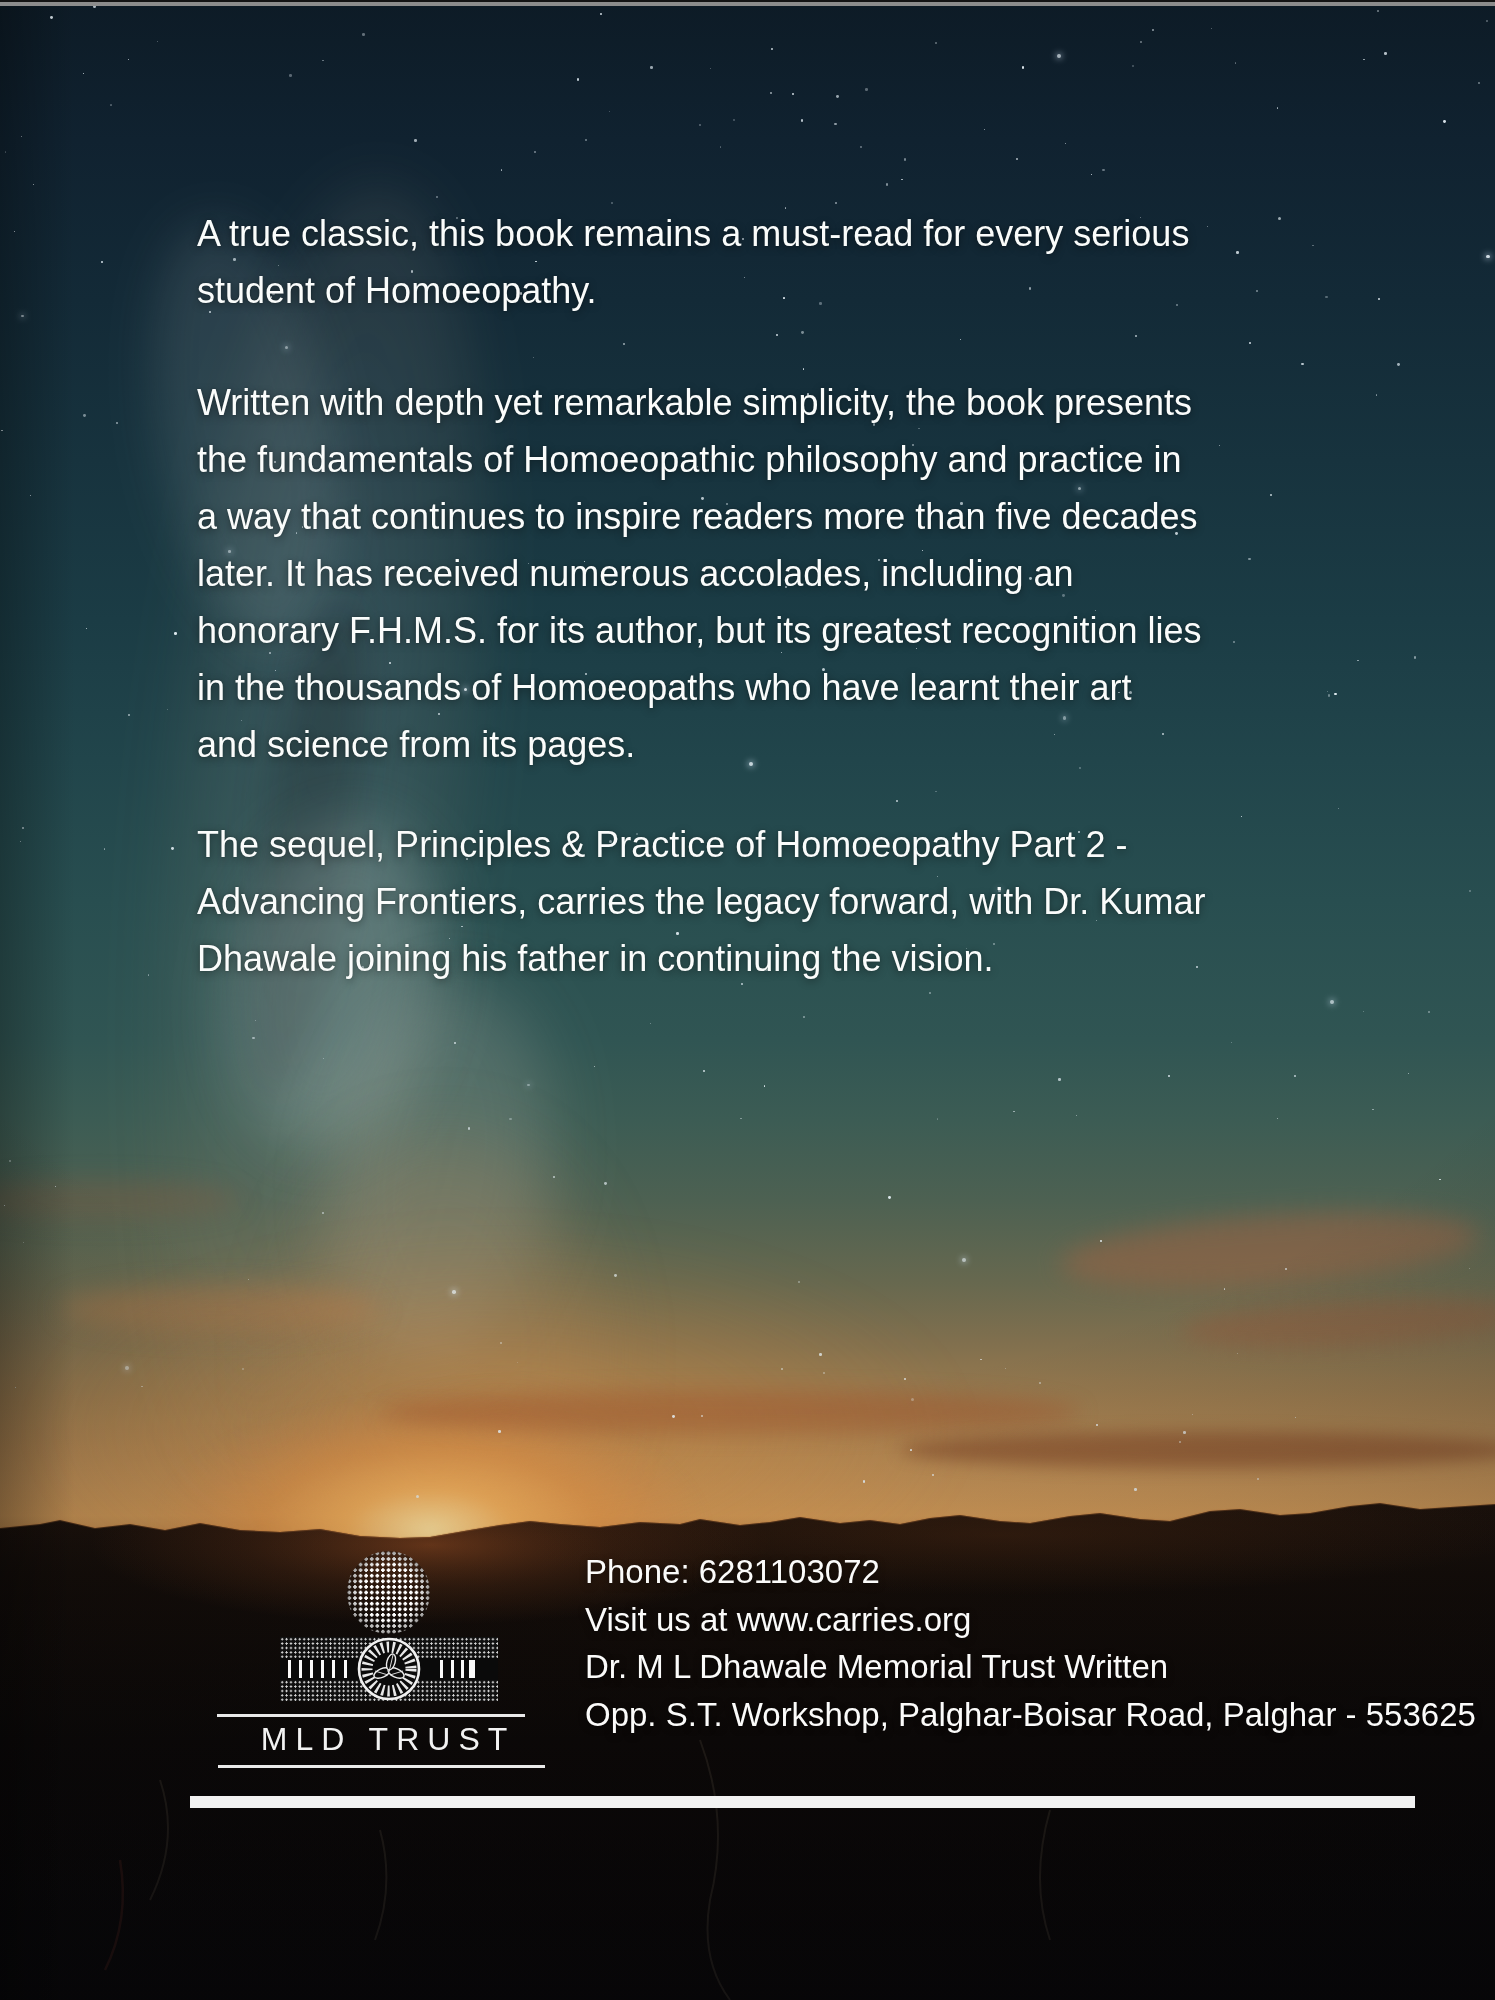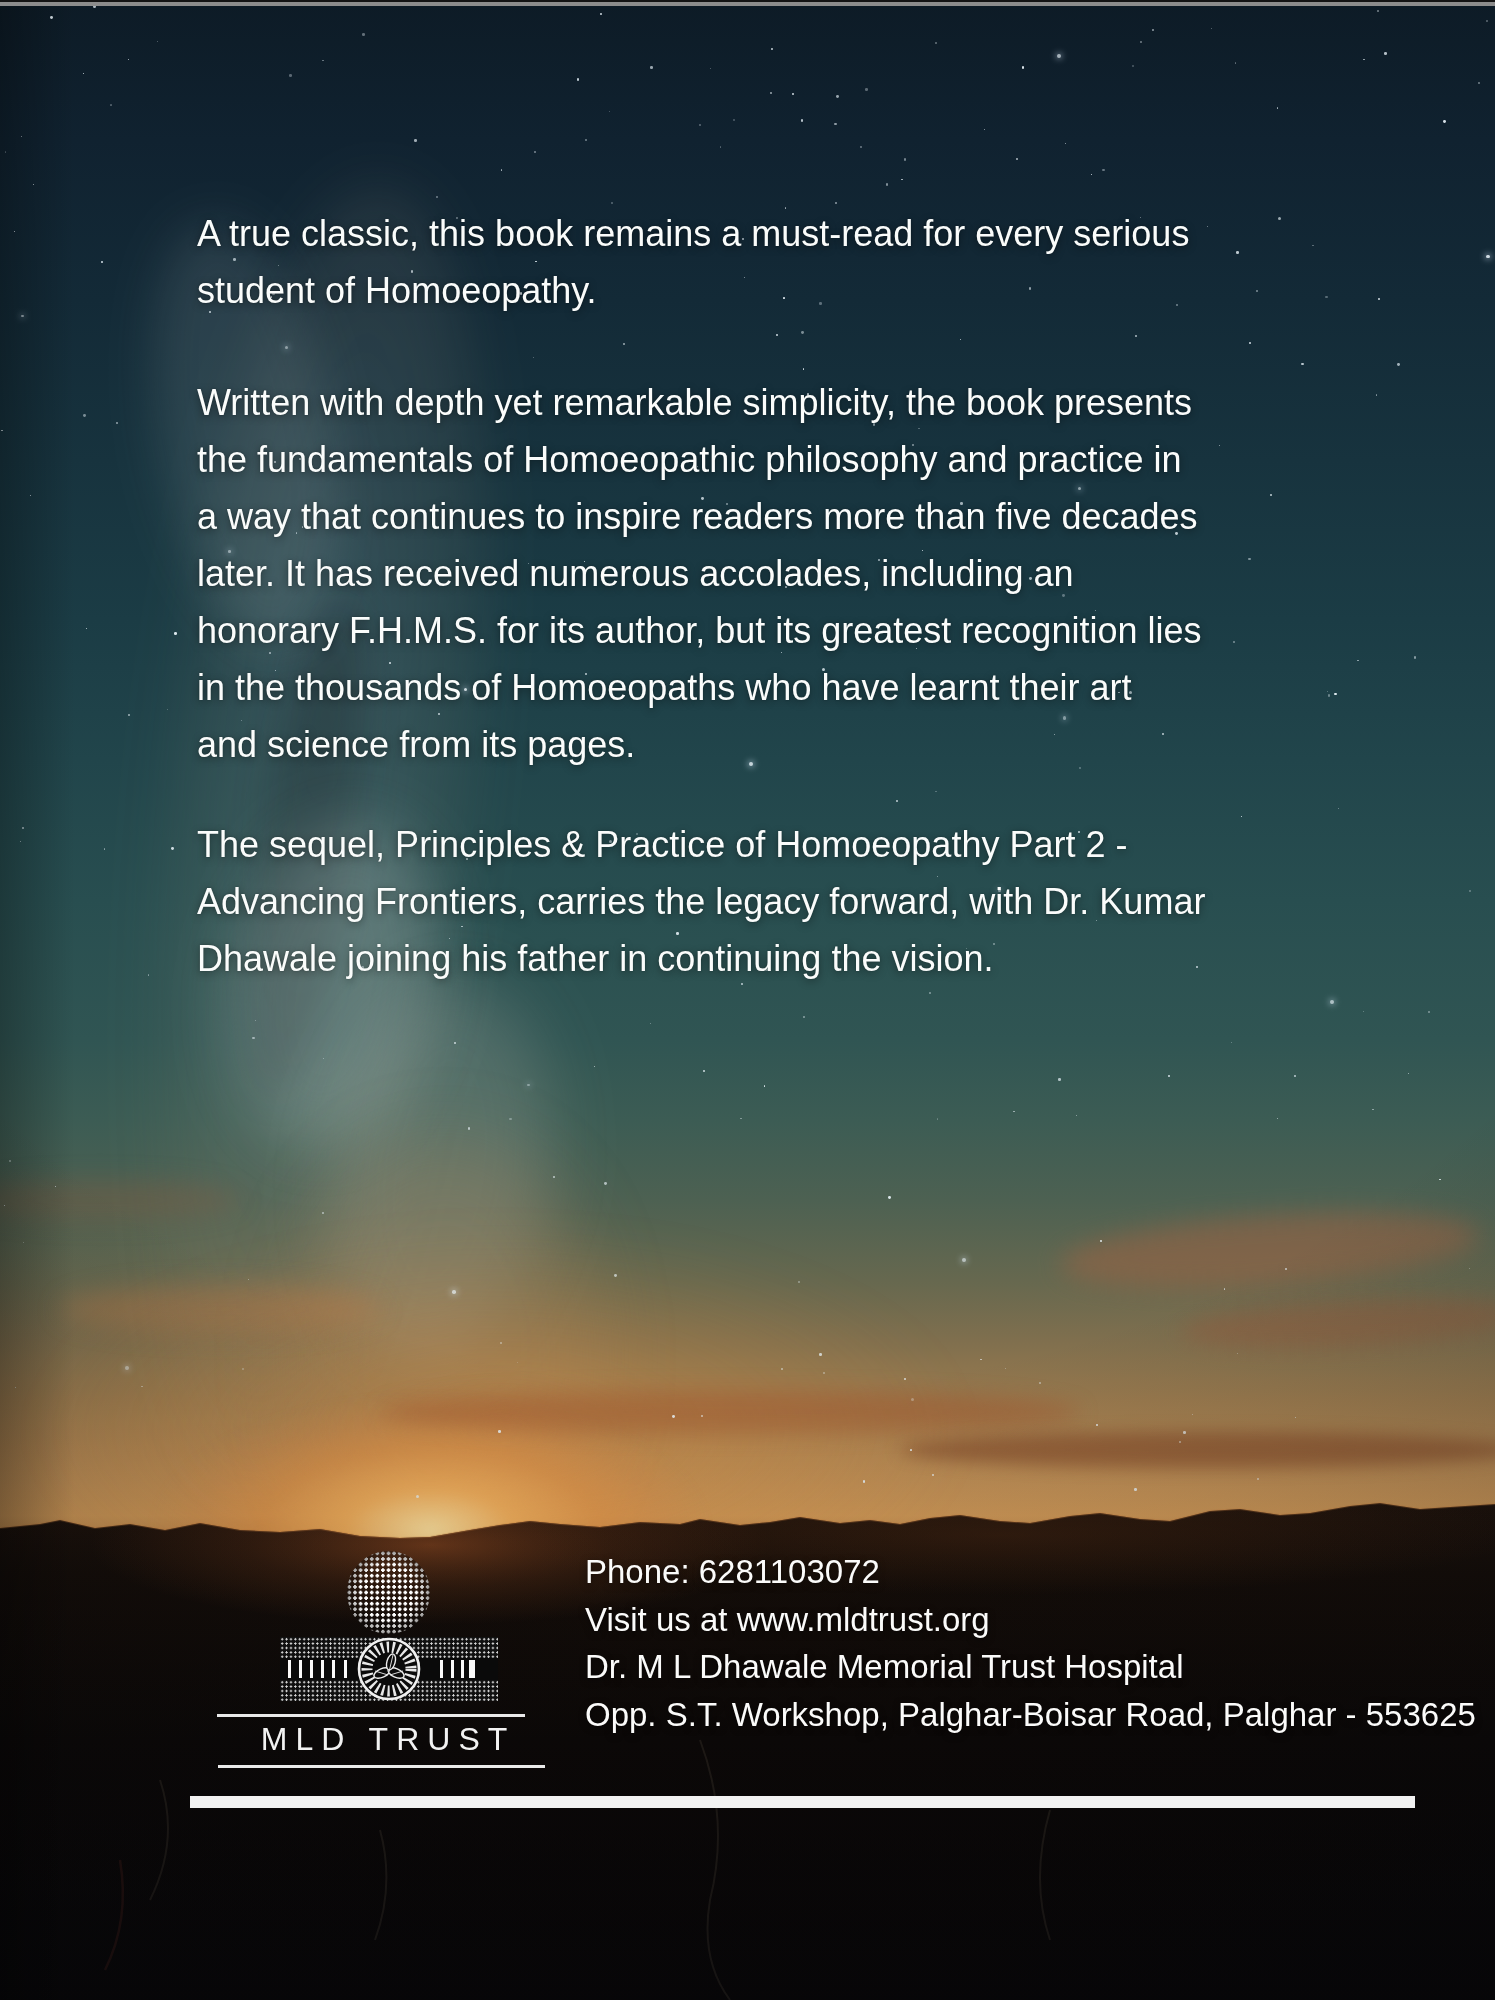--- a/index.html
+++ b/index.html
@@ -471,19 +471,19 @@
       </g>
       <path d="M18,35 L31,39 M46,35 L33,39 M36,19 L32,36" stroke="#eeeeee" stroke-width="0.9" fill="none"></path>
     </svg>
   </div>
   <div class="layer logo-rule rule-top"></div>
   <div class="layer logo-name">MLD TRUST</div>
   <div class="layer logo-rule rule-bottom"></div>
 
   <div class="layer contact">
     <div>Phone: 6281103072</div>
-    <div>Visit us at www.mldtrust.org</div>
-    <div>Dr. M L Dhawale Memorial Trust Hospital</div>
+    <div>Visit us at www.carries.org</div>
+    <div>Dr. M L Dhawale Memorial Trust Written</div>
     <div>Opp. S.T. Workshop, Palghar-Boisar Road, Palghar - 553625</div>
   </div>
 
   <div class="layer footer-bar"></div>
 </div>
 
 </body></html>

